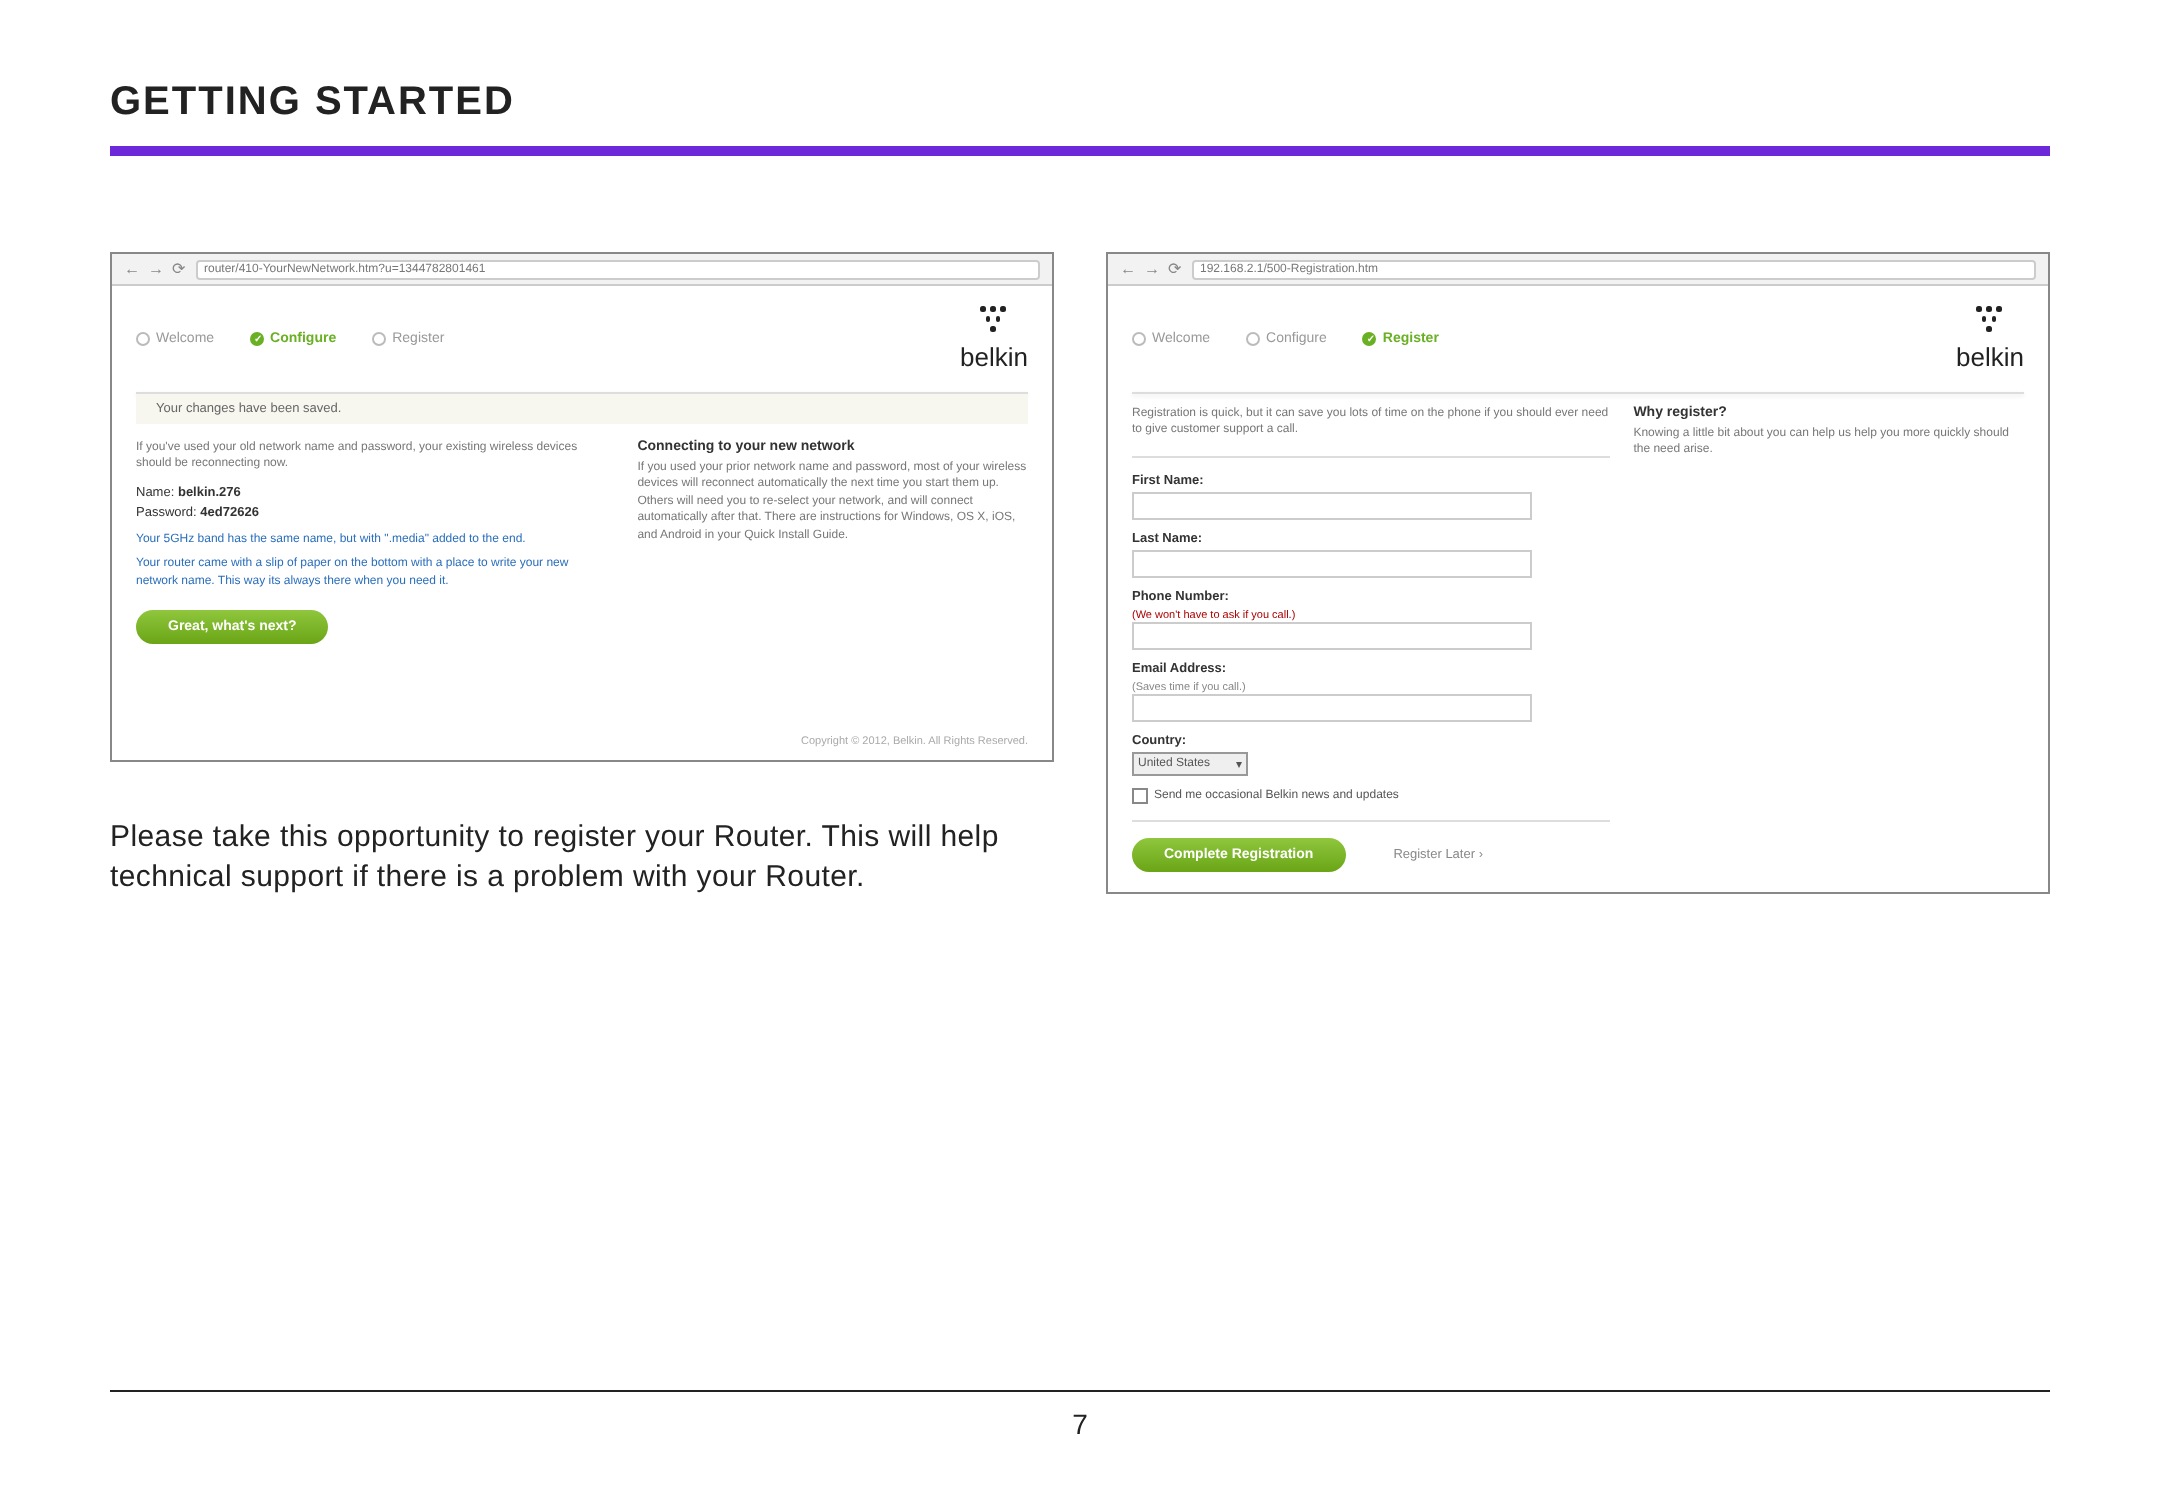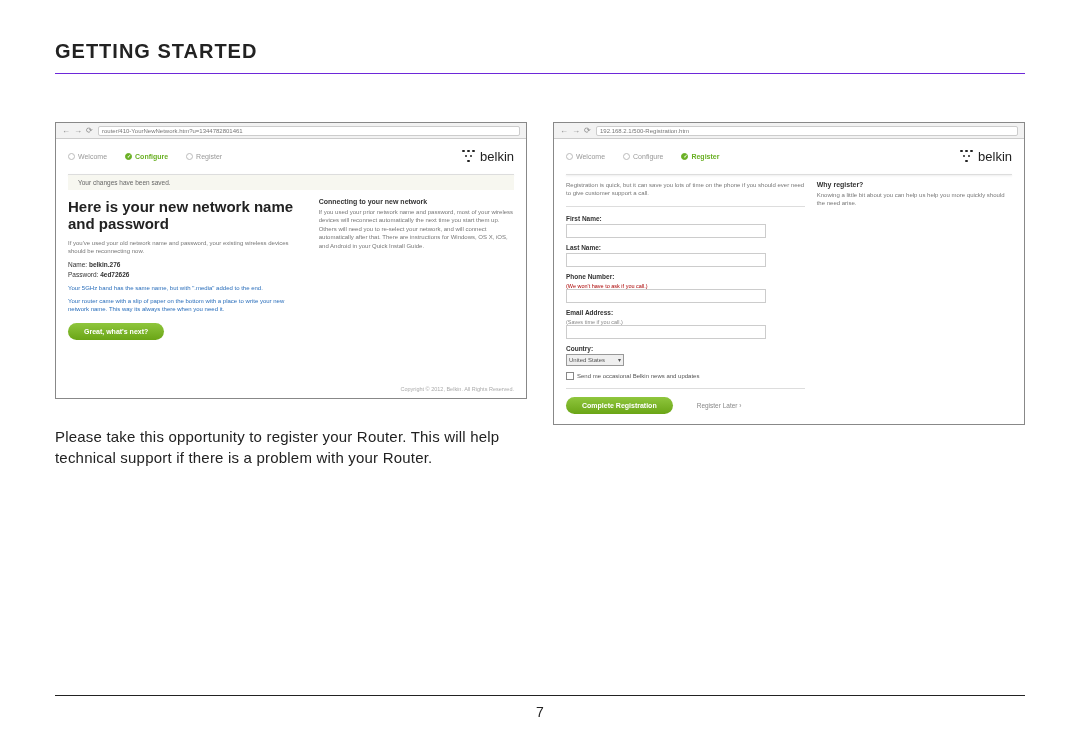--- a/index.html
+++ b/index.html
@@ -10,21 +10,21 @@
     font-family: Arial, Helvetica, sans-serif;
     position: relative;
     padding: 40px 55px 0 55px;
   }
   .page-title {
     font-size: 20px;
     font-weight: bold;
     letter-spacing: 1px;
     color: #222;
     padding-bottom: 10px;
-    border-bottom: 1px solid #6d28d9;
+    border-bottom: 5px solid #6d28d9;
     margin-bottom: 48px;
   }
   .columns {
     display: flex;
     gap: 26px;
   }
   .col { flex: 1; min-width: 0; }
   .screenshot {
     border: 1px solid #888;
     background: #fff;
@@ -82,20 +82,21 @@
   }
   .step.active .step-dot { border-color: #6ab024; background:#6ab024; position:relative; }
   .step.active .step-dot::after{content:"✓";color:#fff;font-size:5px;position:absolute;left:1px;top:-1px;}
   .logo {
     font-size: 13px;
     color: #222;
     font-weight: normal;
     display: flex;
     align-items: center;
     gap: 4px;
+    flex-direction: column;
   }
   .logo-dots {
     width: 14px; height: 14px; position: relative;
   }
   .logo-dots span {
     position: absolute; width: 2.5px; height: 2.5px; background: #222; border-radius: 50%;
   }
   .header-rule { height:1px; background:#ddd; margin:0 12px; box-shadow:0 1px 2px rgba(0,0,0,0.1);}
   .notice-bar {
     background: #f7f7f0;
@@ -212,21 +213,20 @@
               <span style="left:7.5px;top:5px"></span>
             <span style="left:5px;top:10px"></span>
           </span>
           <span>belkin</span>
         </div>
       </div>
       <div class="header-rule"></div>
       <div class="notice-bar">Your changes have been saved.</div>
       <div class="content-row">
         <div class="content-main">
-          <div class="big-heading">Here is your new network name and password</div>
           <div class="tiny">If you've used your old network name and password, your existing wireless devices should be reconnecting now.</div>
           <div class="cred">
             <span>Name:</span>
             <b>belkin.276</b>
           </div>
           <div class="cred" style="margin-top:-3px">
             <span>Password:</span>
             <b>4ed72626</b>
           </div>
           <div class="tiny blue-link">Your 5GHz band has the same name, but with ".media" added to the end.</div>

